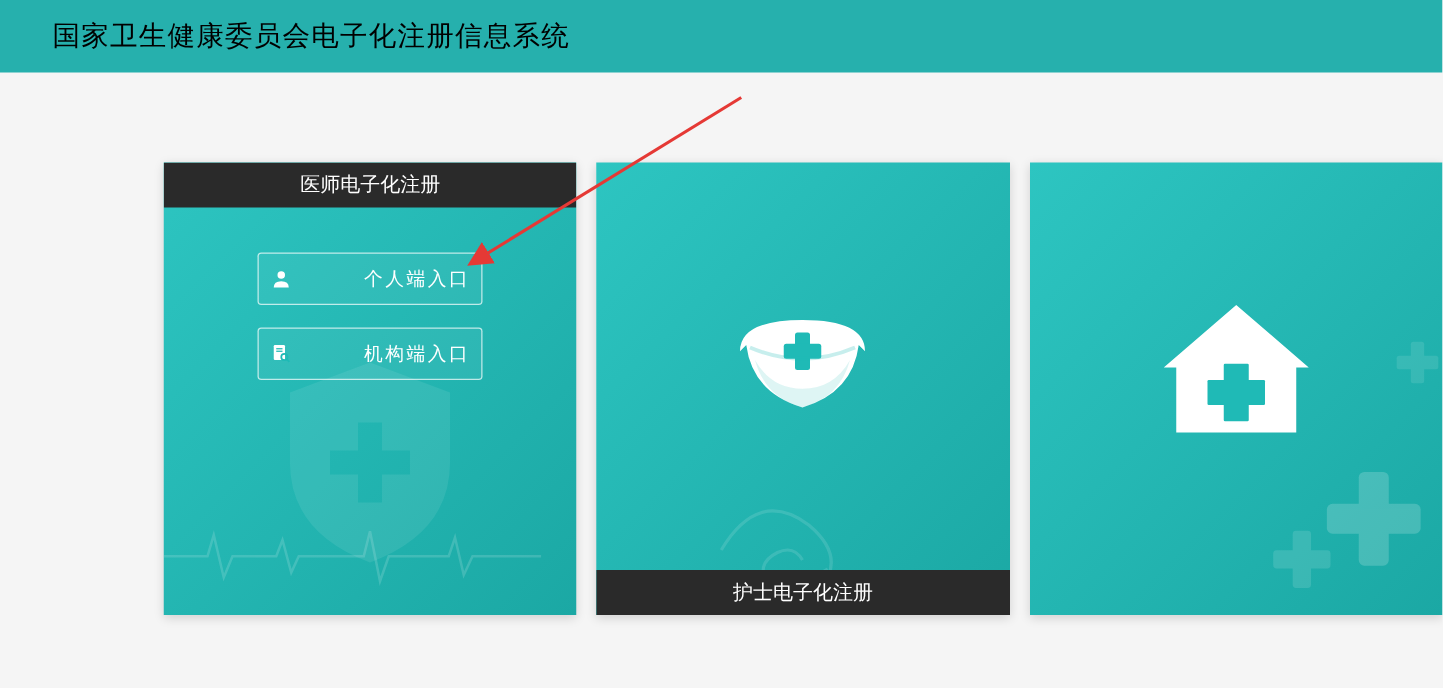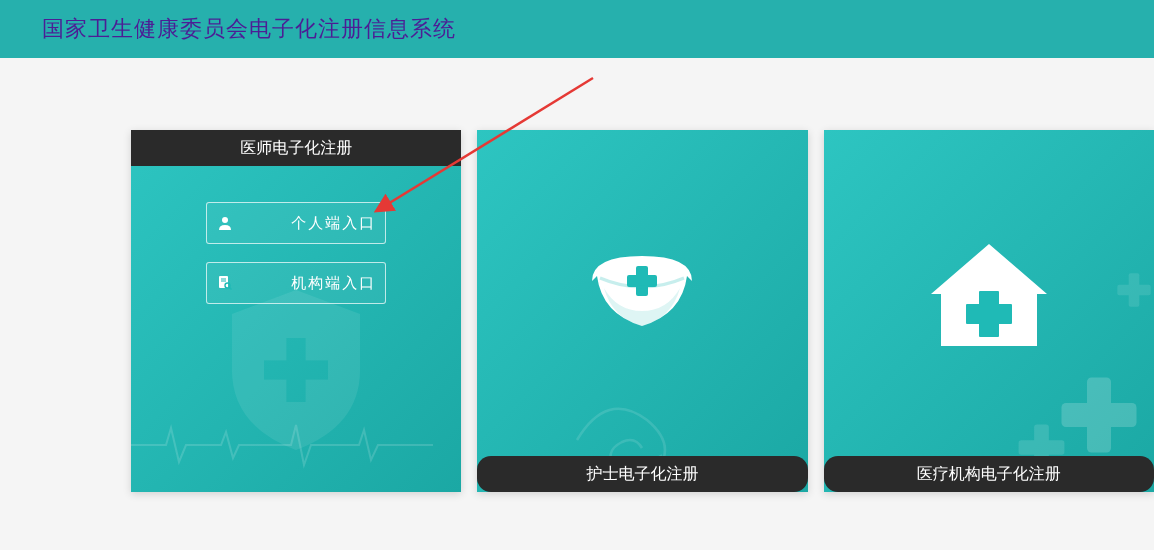--- a/index.html
+++ b/index.html
@@ -12,21 +12,21 @@
       position: relative;
     }
     .header {
       height: 58px;
       background: #26b0ad;
       display: flex;
       align-items: center;
       padding-left: 42px;
     }
     .header-title {
-      color: #4c1d95;
+      color: #000000;
       font-size: 22px;
       font-weight: 400;
       letter-spacing: 1px;
     }
     .content {
       display: flex;
       gap: 16px;
       padding: 72px 0 0 131px;
     }
     .card {
@@ -44,21 +44,21 @@
       background: #2a2a2a;
       color: #fff;
       display: flex;
       align-items: center;
       justify-content: center;
       font-size: 16px;
       position: relative;
       z-index: 2;
     }
     .card-header.top { order: 0; }
-    .card-header.bottom { order: 2; position: absolute; bottom: 0; left: 0; right: 0; border-radius: 14px; }
+    .card-header.bottom { order: 2; position: absolute; bottom: 0; left: 0; right: 0; }
     .card-body {
       flex: 1;
       display: flex;
       flex-direction: column;
       align-items: center;
       padding-top: 36px;
       gap: 18px;
       position: relative;
       z-index: 2;
     }
@@ -229,21 +229,20 @@
       <rect x="5" y="22" width="50" height="16" rx="3" fill="#fff"></rect>
     </svg>
     <svg class="plus-deco" style="right:85px; top:290px; width:55px; height:55px; opacity:0.12;" viewBox="0 0 60 60">
       <rect x="22" y="5" width="16" height="50" rx="3" fill="#fff"></rect>
       <rect x="5" y="22" width="50" height="16" rx="3" fill="#fff"></rect>
     </svg>
     <svg class="plus-deco" style="right:0px; top:140px; width:40px; height:40px; opacity:0.1;" viewBox="0 0 60 60">
       <rect x="22" y="5" width="16" height="50" rx="3" fill="#fff"></rect>
       <rect x="5" y="22" width="50" height="16" rx="3" fill="#fff"></rect>
     </svg>
-    <div class="card-header bottom">医疗机构电子化注册</div>
   </div>
 
 </div>
 
 <svg class="arrow" viewBox="0 0 240 150">
   <defs>
     <marker id="arrhead" markerWidth="8" markerHeight="8" refX="6" refY="4" orient="auto">
       <path d="M0 0 L8 4 L0 8 Z" fill="#e53935"></path>
     </marker>
   </defs>

